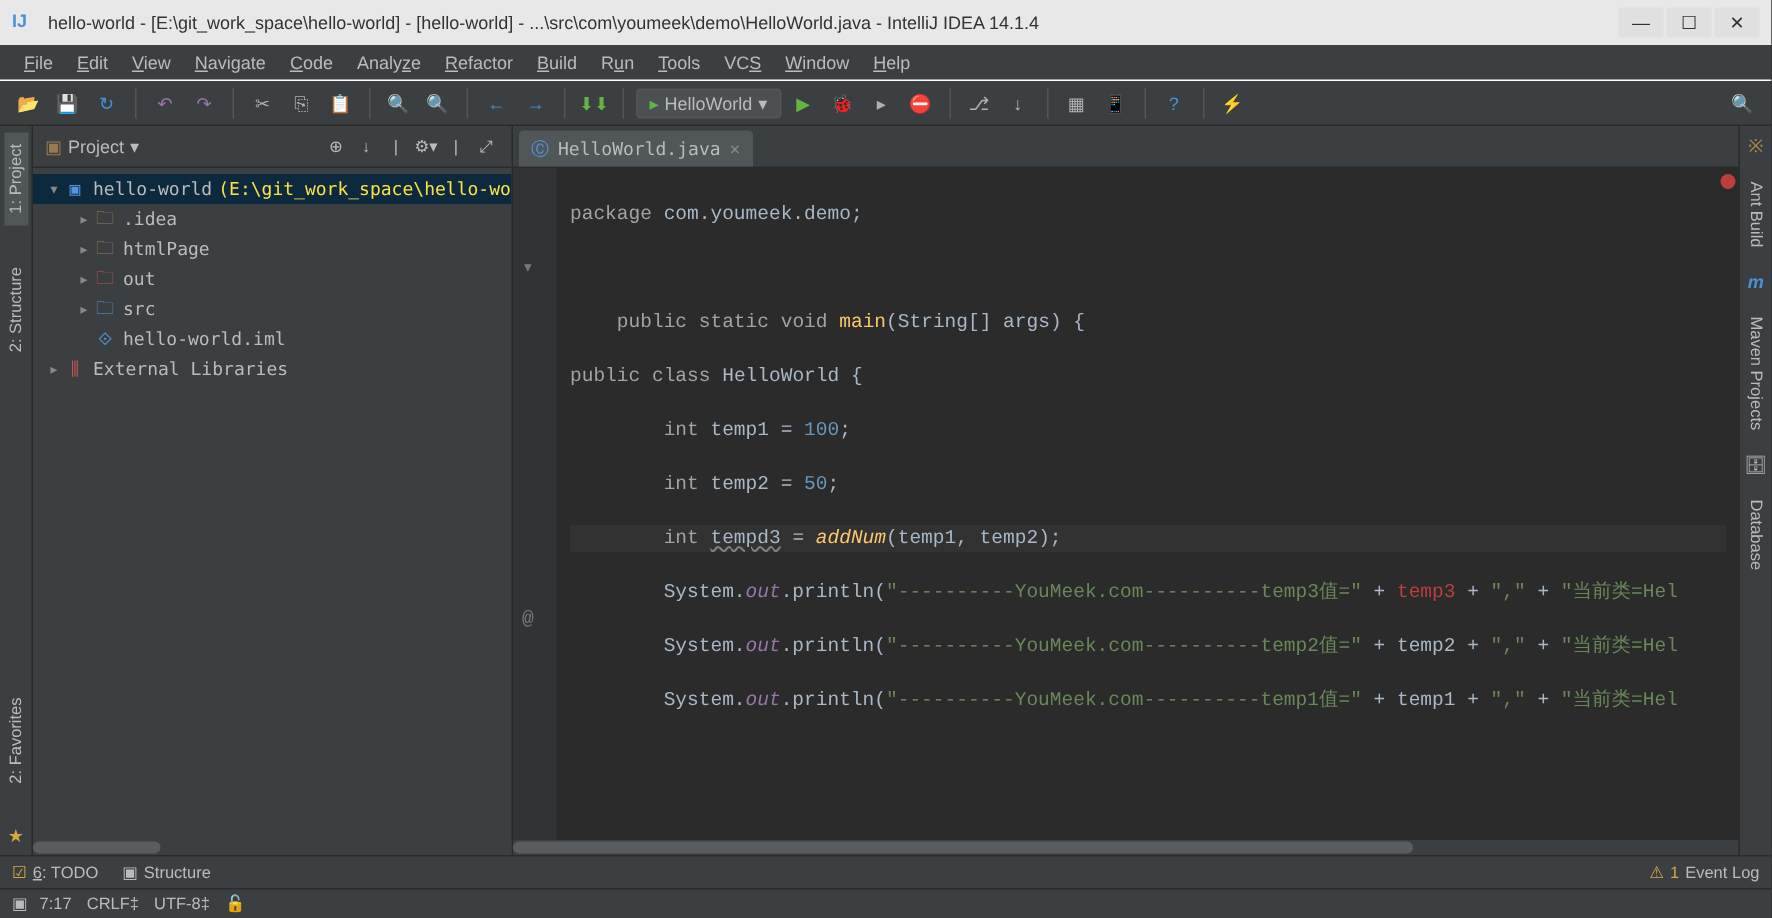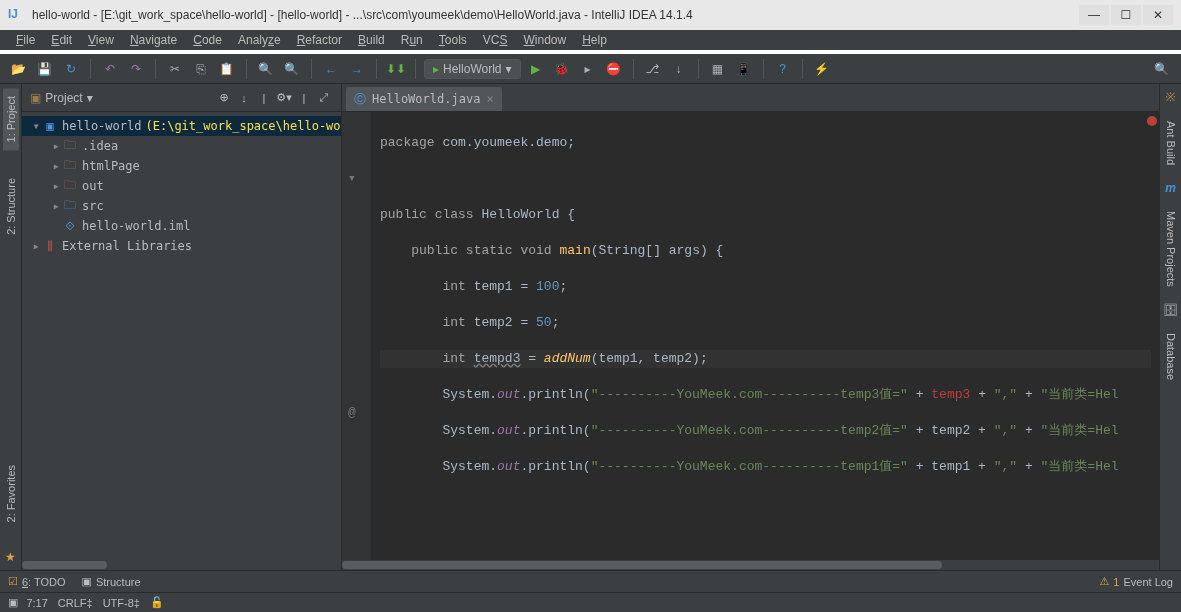--- a/index.html
+++ b/index.html
@@ -2,21 +2,21 @@
 <html><head>
 <meta charset="utf-8">
 <style>
 * { margin: 0; padding: 0; box-sizing: border-box; }
 body { font-family: 'Segoe UI', Arial, sans-serif; font-size: 12px; background: #3c3f41; color: #bbbbbb; width: 1181px; height: 612px; overflow: hidden; }
 .titlebar { height: 30px; background: #e8e8e8; display: flex; align-items: center; padding: 0 8px; color: #333; }
 .titlebar-icon { width: 16px; height: 16px; margin-right: 8px; color: #4a90d9; font-weight: bold; }
 .titlebar-text { flex: 1; font-size: 12px; }
 .titlebar-controls { display: flex; gap: 0; }
 .titlebar-btn { width: 30px; height: 20px; display: flex; align-items: center; justify-content: center; cursor: pointer; background: #e0e0e0; margin-left: 2px; }
-.menubar { height: 24px; background: #3c3f41; display: flex; align-items: center; padding: 0 8px; border-bottom: 4px solid #ffffff; }
+.menubar { height: 24px; background: #3c3f41; display: flex; align-items: center; padding: 0 8px; border-bottom: 1px solid #ffffff; }
 .menu-item { padding: 2px 8px; cursor: pointer; font-size: 12px; }
 .menu-item .underline { text-decoration: underline; }
 .toolbar { height: 30px; background: #3c3f41; display: flex; align-items: center; padding: 0 8px; border-bottom: 1px solid #2b2b2b; gap: 4px; }
 .toolbar-btn { width: 22px; height: 22px; display: flex; align-items: center; justify-content: center; cursor: pointer; color: #afb1b3; }
 .toolbar-sep { width: 1px; height: 20px; background: #555; margin: 0 4px; }
 .run-config { background: #4c5052; border: 1px solid #555; padding: 2px 8px; display: flex; align-items: center; gap: 4px; cursor: pointer; border-radius: 3px; }
 .main-area { display: flex; height: calc(100% - 30px - 24px - 30px - 22px - 20px); }
 .left-gutter { width: 22px; background: #3c3f41; border-right: 1px solid #2b2b2b; display: flex; flex-direction: column; align-items: center; padding-top: 4px; gap: 20px; }
 .gutter-tab { writing-mode: vertical-rl; transform: rotate(180deg); font-size: 11px; padding: 8px 2px; cursor: pointer; }
 .project-panel { width: 320px; background: #3c3f41; border-right: 1px solid #2b2b2b; display: flex; flex-direction: column; }
@@ -209,22 +209,22 @@
       </div>
     </div>
     <div class="editor-content">
       <div class="gutter-col">
         <div class="gutter-marker" style="top:58px">▾</div>
         <div class="gutter-marker" style="top:292px">@</div>
       </div>
       <div class="code-col">
 <div class="code-line"><span class="kw">package</span> <span>com.youmeek.demo</span>;</div>
 <div class="code-line"></div>
+<div class="code-line">    <span class="kw">public</span> <span class="kw">static</span> <span class="kw">void</span> <span class="fn">main</span><span>(String[] args) {</span></div>
 <div class="code-line"><span class="kw">public</span> <span class="kw">class</span> <span>HelloWorld</span> {</div>
-<div class="code-line">    <span class="kw">public</span> <span class="kw">static</span> <span class="kw">void</span> <span class="fn">main</span><span>(String[] args) {</span></div>
 <div class="code-line">        <span class="kw">int</span> <span>temp1</span><span> = </span><span class="num">100</span><span>;</span></div>
 <div class="code-line">        <span class="kw">int</span> <span>temp2</span><span> = </span><span class="num">50</span><span>;</span></div>
 <div class="code-line hl">        <span class="kw">int</span> <span class="ident-underline">tempd3</span><span> = </span><span class="fn" style="font-style:italic">addNum</span><span>(temp1, temp2)</span><span>;</span></div>
 <div class="code-line">        <span>System.</span><span class="field">out</span><span>.println(</span><span class="str">"----------YouMeek.com----------temp3值="</span><span> + </span><span class="err">temp3</span><span> + </span><span class="str">","</span><span> + </span><span class="str">"当前类=Hel</span></div>
 <div class="code-line">        <span>System.</span><span class="field">out</span><span>.println(</span><span class="str">"----------YouMeek.com----------temp2值="</span><span> + temp2 + </span><span class="str">","</span><span> + </span><span class="str">"当前类=Hel</span></div>
 <div class="code-line">        <span>System.</span><span class="field">out</span><span>.println(</span><span class="str">"----------YouMeek.com----------temp1值="</span><span> + temp1 + </span><span class="str">","</span><span> + </span><span class="str">"当前类=Hel</span></div>
 <div class="code-line"></div>
 <div class="code-line"></div>
 
 

